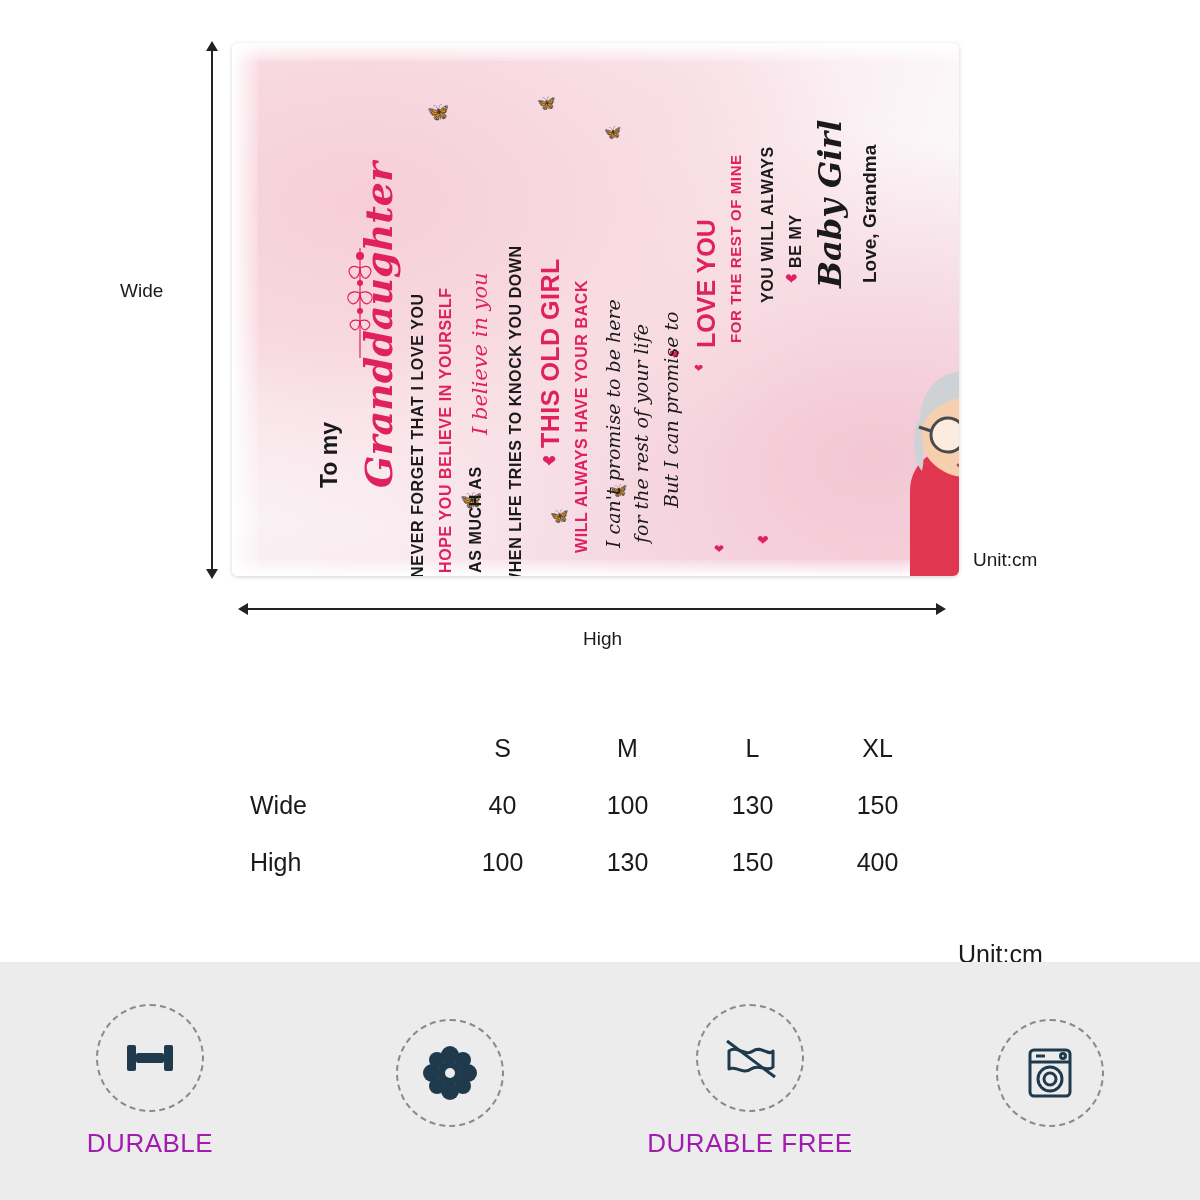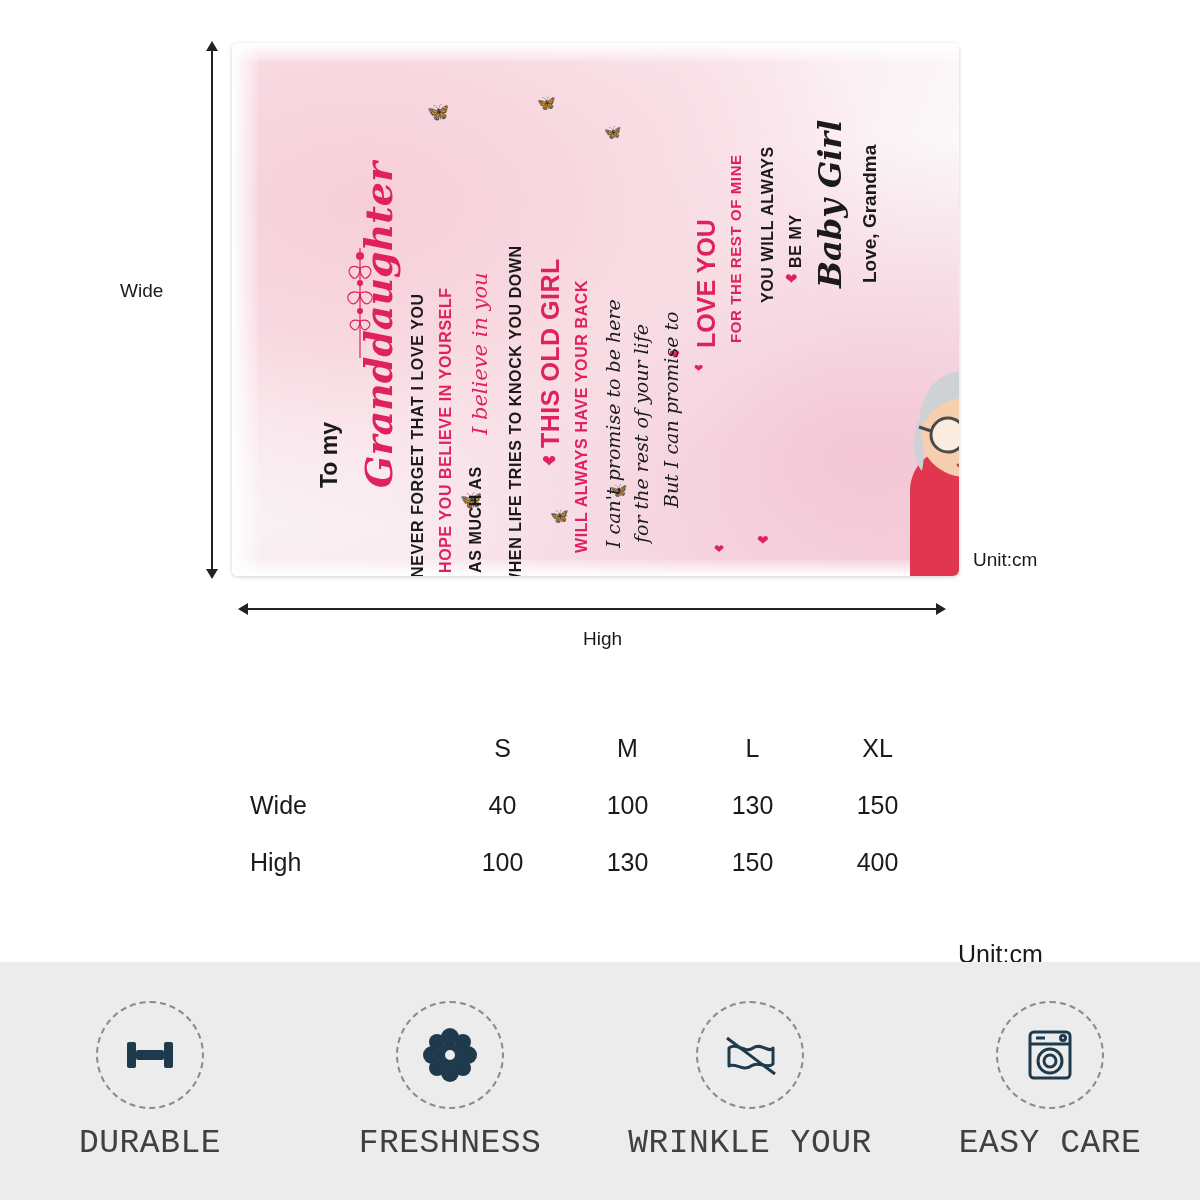--- a/index.html
+++ b/index.html
@@ -214,24 +214,23 @@
     height: 104px;
     margin: 0 auto 16px auto;
     border-radius: 50%;
     border: 2px dashed #8a8a8a;
     display: flex;
     align-items: center;
     justify-content: center;
     background: #ececec;
   }
   .feature-label {
-    font-size: 33px;
+    font-size: 26px;
     letter-spacing: 0.5px;
-    color: #404040;
-    font-family: Liberation Mono, monospace;
+    color: #a21caf;
   }
 </style>
 </head>
 <body>
 
 <div id="product-section">
 
   <div id="wide-arrow"></div>
   <div id="wide-label">Wide</div>
 
@@ -419,44 +418,42 @@
           <circle cx="47" cy="29" r="9"></circle>
           <circle cx="16" cy="16" r="8"></circle>
           <circle cx="42" cy="16" r="8"></circle>
           <circle cx="16" cy="42" r="8"></circle>
           <circle cx="42" cy="42" r="8"></circle>
           <circle cx="29" cy="29" r="12"></circle>
         </g>
         <circle cx="29" cy="29" r="5" fill="#ececec"></circle>
       </svg>
     </div>
-    <div class="feature-label">FRESHNESS</div>
   </div>
 
   <div class="feature">
     <div class="feature-circle">
       <svg width="62" height="62" viewBox="0 0 62 62">
         <g fill="none" stroke="#1f3a4d" stroke-width="3" stroke-linejoin="round">
           <path d="M10 24 C18 18 26 30 34 24 C42 18 50 30 54 24 L54 40 C48 46 40 36 32 42 C24 48 16 38 10 42 Z"></path>
           <path d="M8 14 L56 50"></path>
         </g>
       </svg>
     </div>
-    <div class="feature-label">WRINKLE YOUR</div>
+    <div class="feature-label">DURABLE FREE</div>
   </div>
 
   <div class="feature">
     <div class="feature-circle">
       <svg width="58" height="58" viewBox="0 0 58 58">
         <g fill="none" stroke="#1f3a4d" stroke-width="3">
           <rect x="9" y="6" width="40" height="46" rx="4"></rect>
           <line x1="9" y1="18" x2="49" y2="18"></line>
           <circle cx="29" cy="35" r="12"></circle>
           <circle cx="29" cy="35" r="6"></circle>
           <line x1="15" y1="12" x2="24" y2="12"></line>
           <circle cx="42" cy="12" r="2.5"></circle>
         </g>
       </svg>
     </div>
-    <div class="feature-label">EASY CARE</div>
   </div>
 
 </div>
 
 </body></html>

